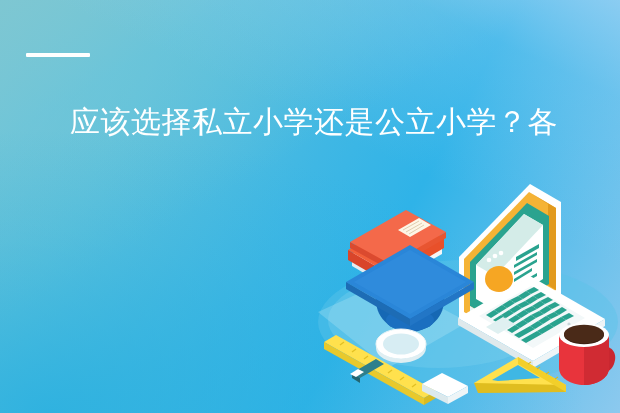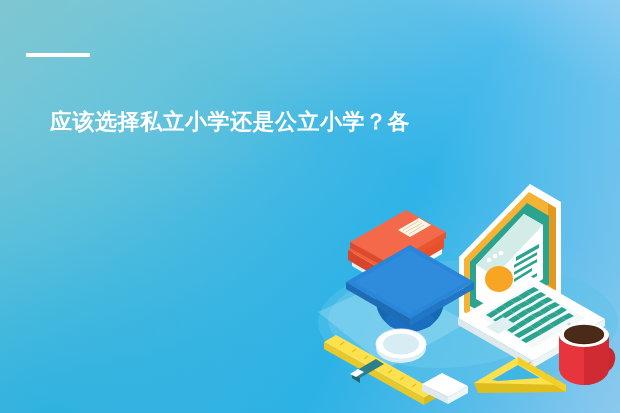--- a/index.html
+++ b/index.html
@@ -42,28 +42,28 @@
     top: 53px;
     width: 64px;
     height: 4px;
     background: #ffffff;
     border-radius: 1px;
   }
 
   
   .headline {
     position: absolute;
-    left: 50px;
+    left: 70px;
     top: 100px;
     width: 540px;
     height: 44px;
     line-height: 44px;
     color: #ffffff;
-    font-size: 22px;
-    font-weight: bold;
+    font-size: 30px;
+    font-weight: normal;
     letter-spacing: 0.5px;
     white-space: nowrap;
   }
 
   
   .illustration {
     position: absolute;
     left: 318px;
     top: 172px;
     width: 302px;

